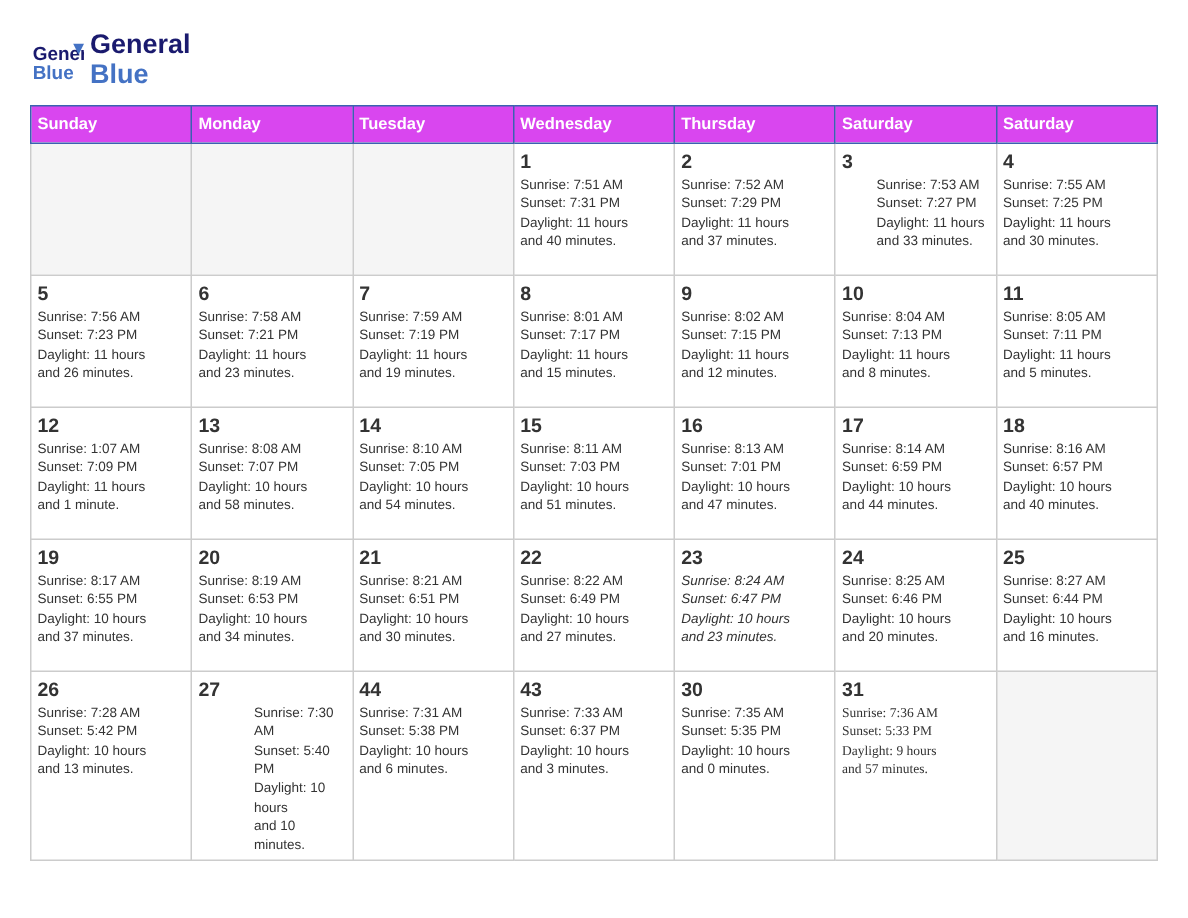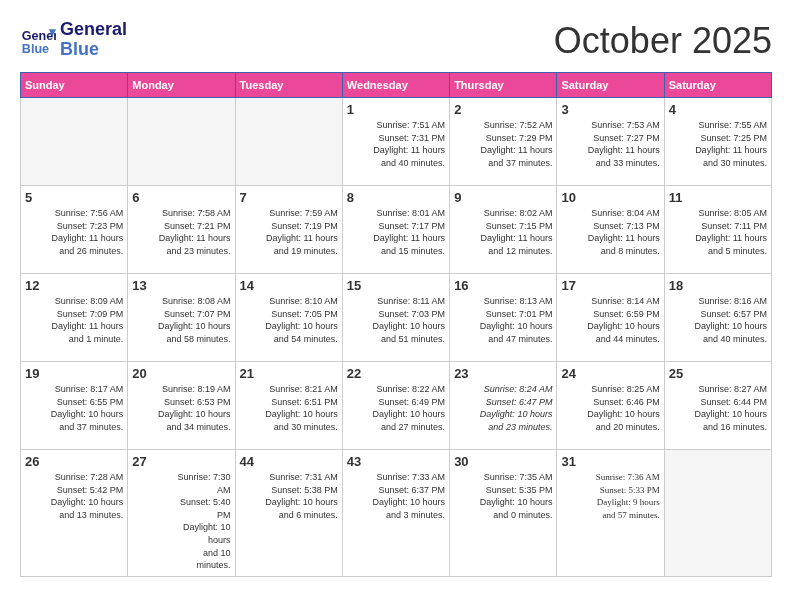--- a/index.html
+++ b/index.html
@@ -42,21 +42,21 @@
     .location {
       font-size: 14px;
       color: #555;
     }
     .calendar {
       width: 100%;
       border-collapse: collapse;
       font-size: 10px;
     }
     .calendar th {
-      background: #ec4899;
+      background: #d946ef;
       color: #fff;
       padding: 6px 4px;
       text-align: left;
       font-size: 11px;
       font-weight: bold;
       border: 1px solid #3a62b0;
     }
     .calendar td {
       border: 1px solid #ccc;
       vertical-align: top;
@@ -71,40 +71,38 @@
     .day-number {
       font-size: 13px;
       font-weight: bold;
       color: #333;
       margin-bottom: 2px;
     }
     .day-info {
       font-size: 9px;
       color: #333;
       line-height: 1.4;
-      text-align: right;
     }
   </style>
 </head>
 <body>
 
 <div class="header">
   <div class="logo">
     <svg class="logo-icon" viewBox="0 0 40 40">
       <text x="2" y="20" font-size="14" font-weight="bold" fill="#1a1a6e">General</text>
       <text x="2" y="34" font-size="14" font-weight="bold" fill="#4472c4">Blue</text>
       <polygon points="32,8 40,8 36,16" fill="#4472c4"></polygon>
     </svg>
     <div>
       <div class="logo-text" style="color:#1a1a6e;">General</div>
       <div class="logo-text" style="color:#4472c4;">Blue</div>
     </div>
   </div>
   <div class="title-block">
-    <div class="month-title">October 2025</div>
   </div>
 </div>
 
 <table class="calendar">
   <thead>
     <tr>
     <th>Sunday</th>
         <th>Monday</th>
         <th>Tuesday</th>
         <th>Wednesday</th>
@@ -127,21 +125,21 @@
         </td>
         <td>
           <div class="day-number">2</div>
           <div class="day-info" style="white-space: pre-line;">Sunrise: 7:52 AM
 Sunset: 7:29 PM
 Daylight: 11 hours
 and 37 minutes.</div>
         </td>
         <td>
           <div class="day-number">3</div>
-          <div class="day-info" style="white-space: pre-line;">Sunrise: 7:53 AM
+          <div class="day-info" style="white-space: pre-line; margin-left: 23px;">Sunrise: 7:53 AM
 Sunset: 7:27 PM
 Daylight: 11 hours
 and 33 minutes.</div>
         </td>
         <td>
           <div class="day-number">4</div>
           <div class="day-info" style="white-space: pre-line;">Sunrise: 7:55 AM
 Sunset: 7:25 PM
 Daylight: 11 hours
 and 30 minutes.</div>
@@ -194,21 +192,21 @@
           <div class="day-number">11</div>
           <div class="day-info" style="white-space: pre-line;">Sunrise: 8:05 AM
 Sunset: 7:11 PM
 Daylight: 11 hours
 and 5 minutes.</div>
         </td>
       </tr>
       <tr>
         <td>
           <div class="day-number">12</div>
-          <div class="day-info" style="white-space: pre-line;">Sunrise: 8:09 AM
+          <div class="day-info" style="white-space: pre-line;">Sunrise: 1:07 AM
 Sunset: 7:09 PM
 Daylight: 11 hours
 and 1 minute.</div>
         </td>
         <td>
           <div class="day-number">13</div>
           <div class="day-info" style="white-space: pre-line;">Sunrise: 8:08 AM
 Sunset: 7:07 PM
 Daylight: 10 hours
 and 58 minutes.</div>

